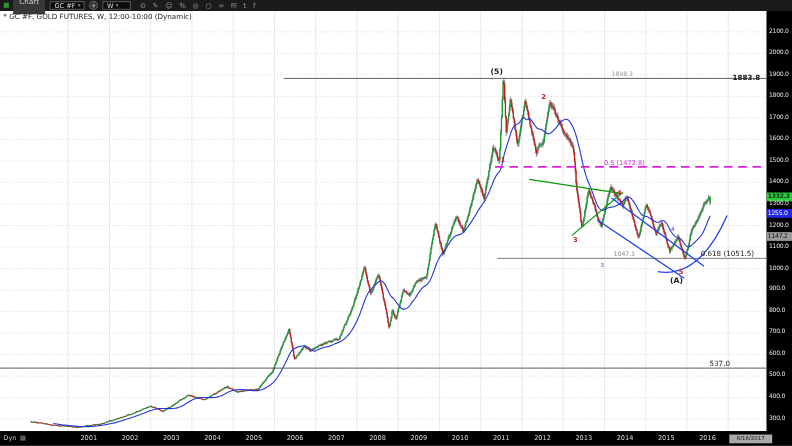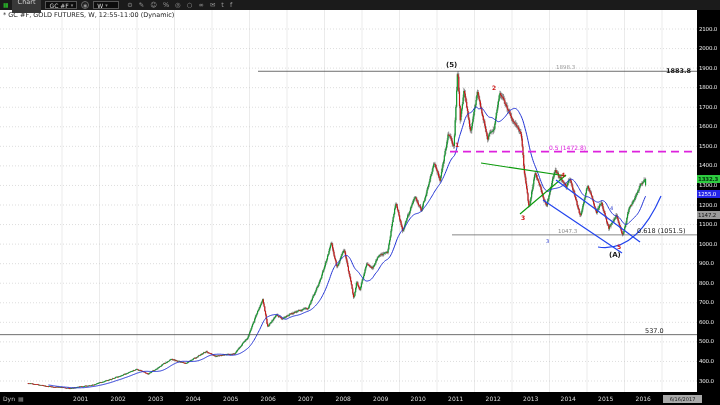--- a/index.html
+++ b/index.html
@@ -141,21 +141,21 @@
           <text x="610" y="200" fill="#2233cc" font-size="5" font-family="DejaVu Sans, sans-serif" font-weight="normal">4</text>
           <text x="556" y="59" fill="#9a9a9a" font-size="5.5" font-family="DejaVu Sans, sans-serif" font-weight="normal">1898.3</text>
           <text x="666" y="63" fill="#1a1a1a" font-size="6.5" font-family="DejaVu Sans, sans-serif" font-weight="bold">1883.8</text>
           <text x="549" y="140" fill="#dd22dd" font-size="6" font-family="DejaVu Sans, sans-serif" font-weight="normal">0.5 (1472.8)</text>
           <text x="558" y="223" fill="#8a8a8a" font-size="5.5" font-family="DejaVu Sans, sans-serif" font-weight="normal">1047.3</text>
           <text x="637" y="223" fill="#1a1a1a" font-size="6.5" font-family="DejaVu Sans, sans-serif" font-weight="normal">0.618 (1051.5)</text>
           <text x="645" y="323" fill="#1a1a1a" font-size="6.5" font-family="DejaVu Sans, sans-serif" font-weight="normal">537.0</text>
         </g>
       </svg>
     <div class="hdr">
-      <div>* GC #F, GOLD FUTURES, W, 12:55-11:00 (Dynamic)</div>
+      <div>* GC #F, GOLD FUTURES, W, 12:00-10:00 (Dynamic)</div>
     </div>
   </div>
 
   <div class="price-axis" id="price-axis">
     <div class="pbox last" id="last-price-box" style="top: 165.128px;">1332.3</div>
     <div class="pbox ma" id="ma-price-box" style="top: 180.244px;">1255.0</div>
     <div class="pbox lvl" id="lvl-price-box" style="top: 201.325px;">1147.2</div>
   <div class="ptick" style="top: 15.5px;">2100.0</div>
       <div class="ptick" style="top: 35.0556px;">2000.0</div>
       <div class="ptick" style="top: 54.6111px;">1900.0</div>

